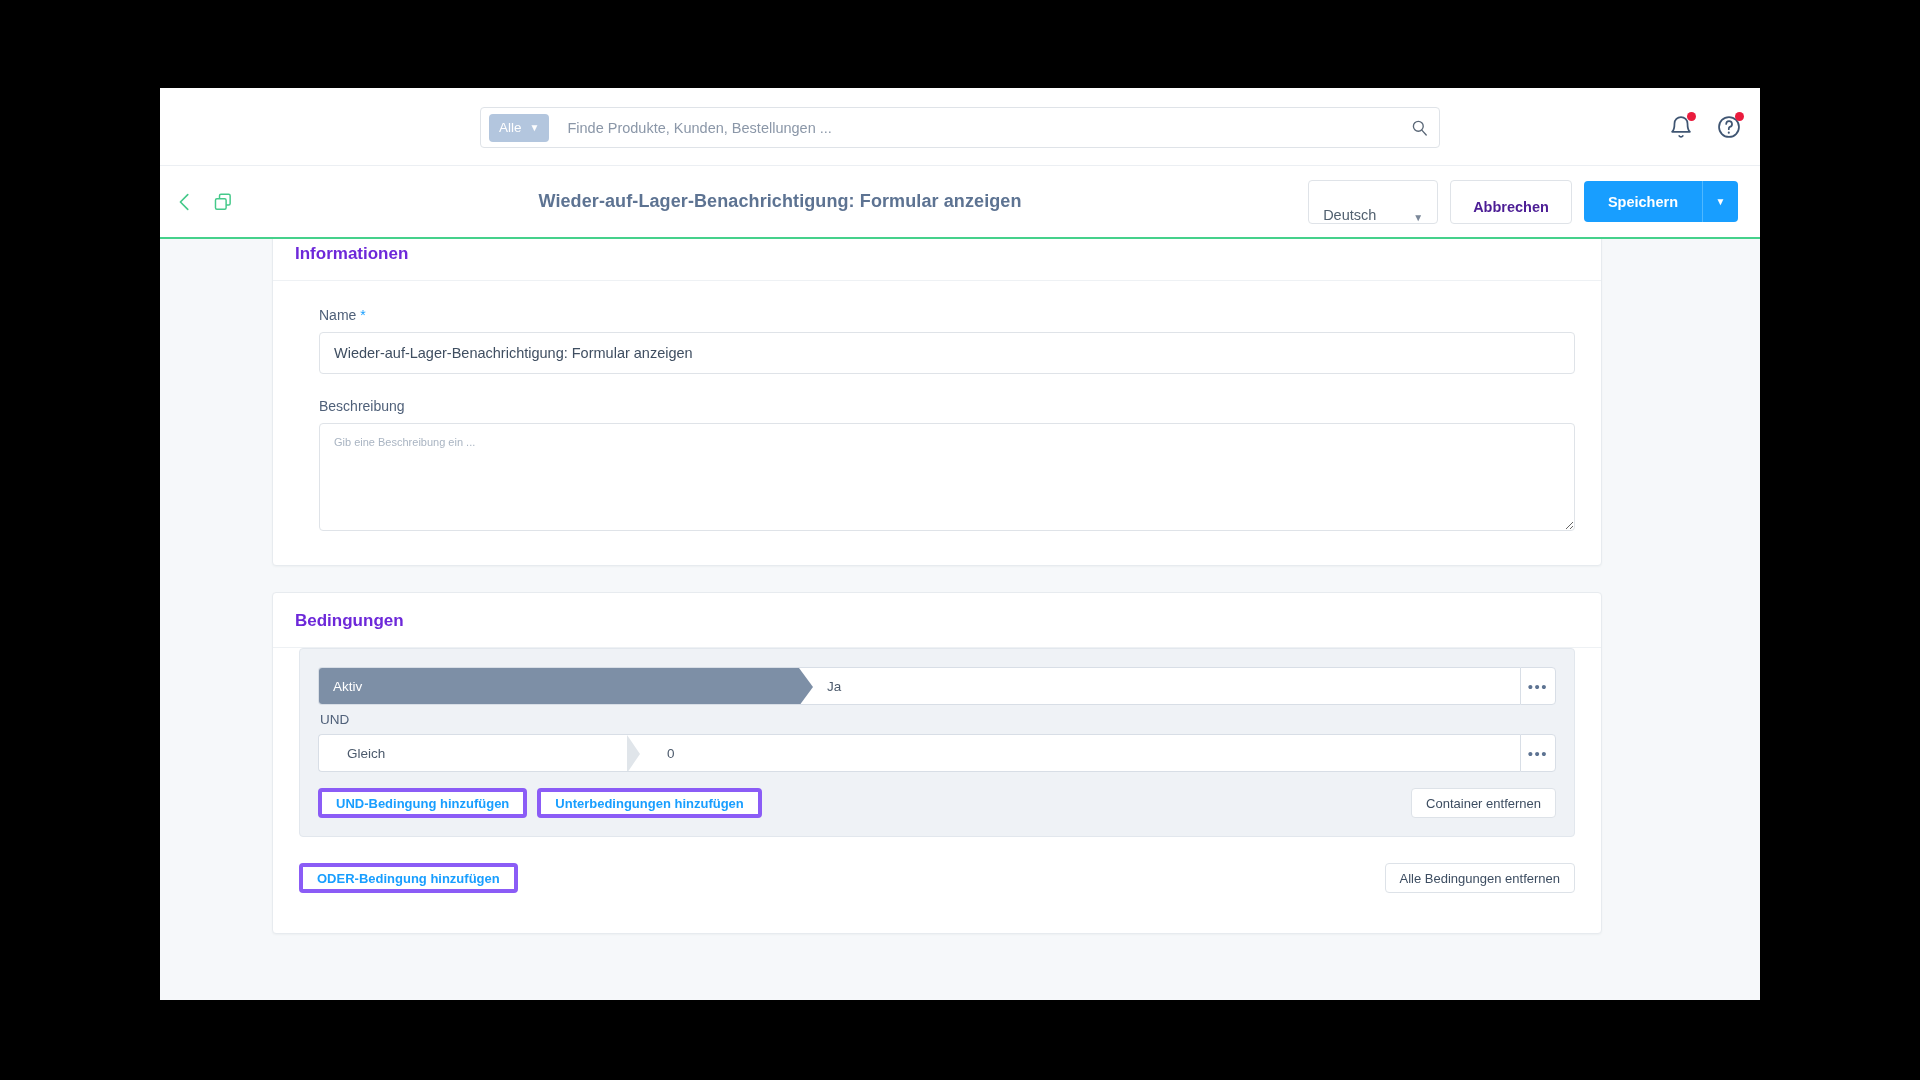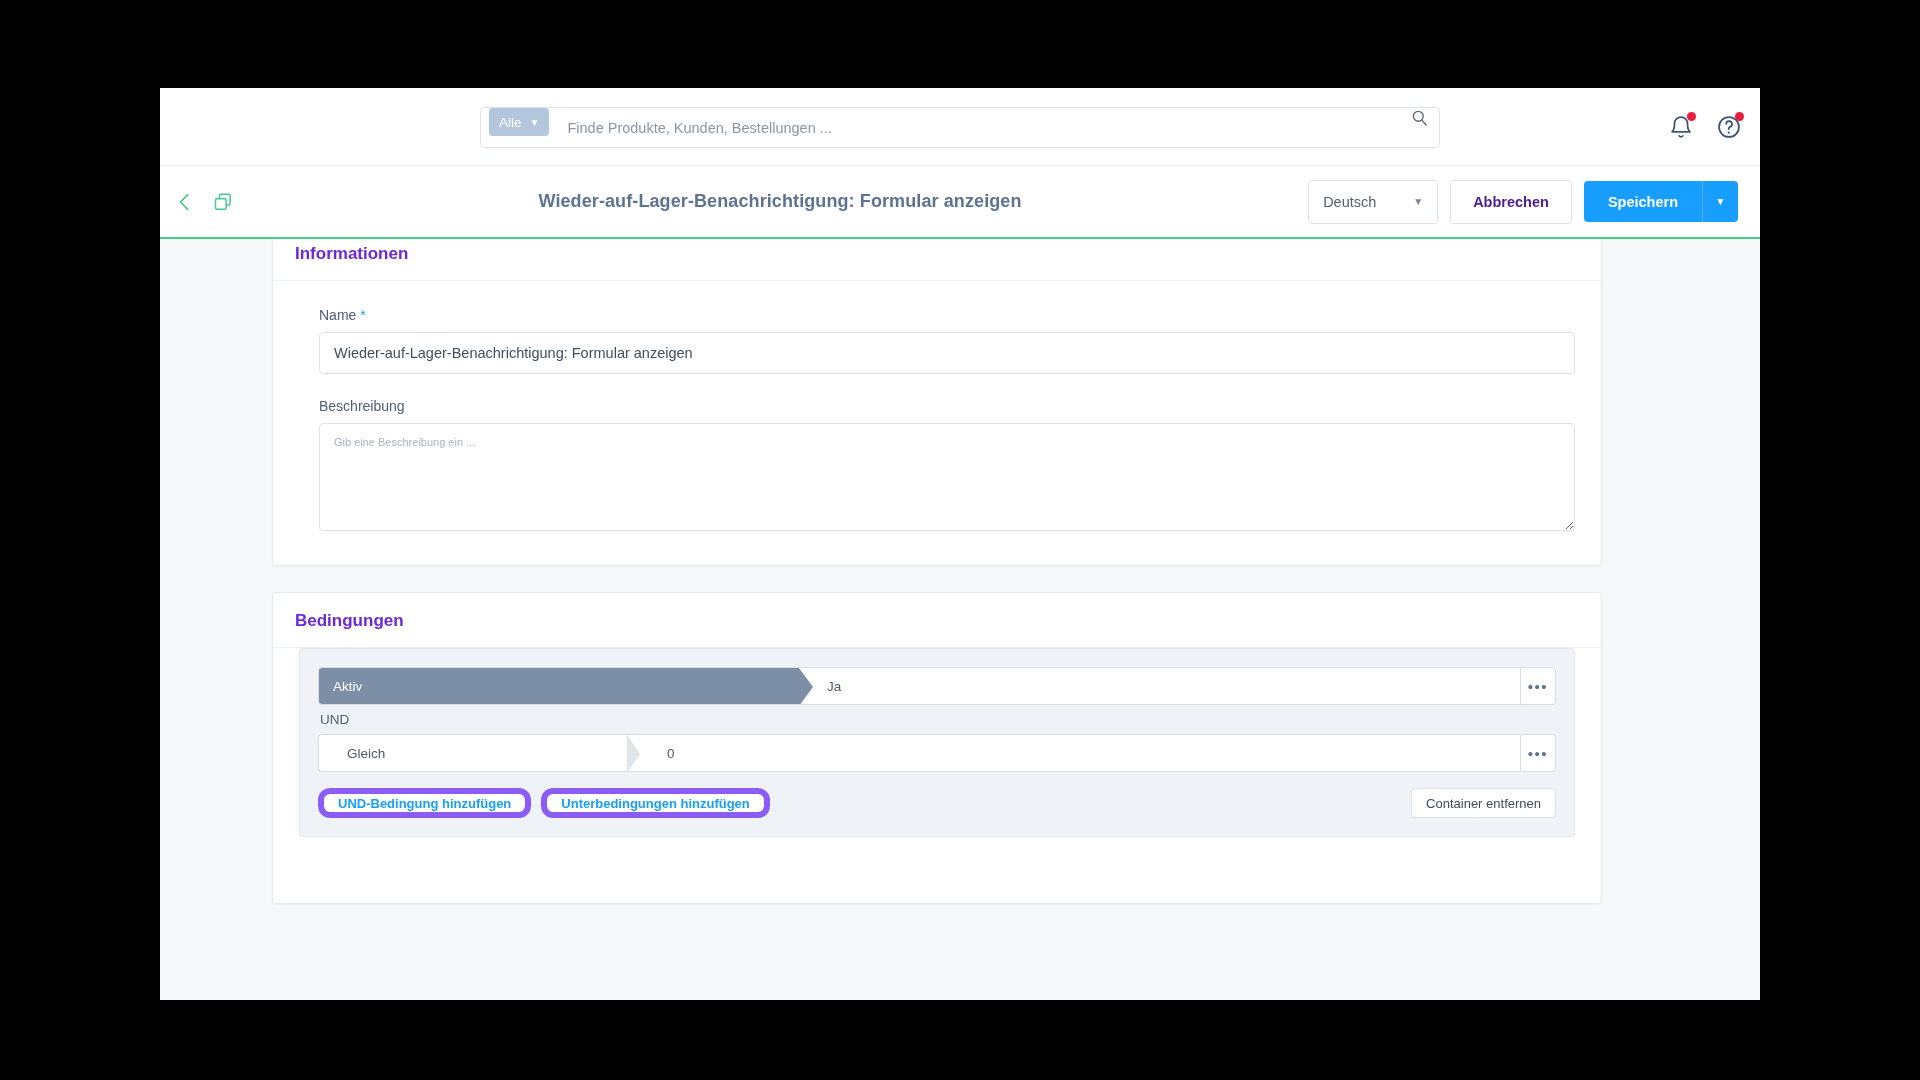--- a/index.html
+++ b/index.html
@@ -44,20 +44,21 @@
   #search-wrap {
     position: absolute;
     left: 320px;
     top: 19px;
     width: 960px;
     height: 41px;
     border: 1px solid #dfe3e8;
     border-radius: 4px;
     background: #ffffff;
     display: flex;
+    align-items: center;
     padding: 0 10px 0 8px;
   }
 
   #scope-chip {
     background: #b3c6de;
     color: #ffffff;
     font-size: 13.5px;
     border-radius: 4px;
     height: 28px;
     padding: 0 10px;
@@ -152,21 +153,21 @@
     align-items: center;
     gap: 12px;
   }
 
   .btn {
     font-family: "Liberation Sans", sans-serif;
     font-size: 14.5px;
     border-radius: 4px;
     height: 44px;
     display: flex;
-    align-items: center;
+    align-items: flex-end;
     justify-content: center;
     cursor: pointer;
     white-space: nowrap;
   }
 
   .btn-sel {
     width: 130px;
     border: 1px solid #dfe3e8;
     background: #ffffff;
     color: #51606f;
@@ -371,27 +372,27 @@
 
   .cond-actions {
     display: flex;
     align-items: center;
     justify-content: space-between;
     margin-top: 16px;
   }
   .cond-actions-left { display: flex; gap: 10px; }
 
   .btn-blue-outline {
-    border: 6px solid #8b5cf6;
+    border: 4px solid #8b5cf6;
     background: #ffffff;
     color: #189eff;
     font-weight: bold;
     font-size: 13px;
     height: 30px;
-    border-radius: 12px;
+    border-radius: 4px;
     padding: 0 14px;
     display: flex;
     align-items: center;
     cursor: pointer;
     white-space: nowrap;
   }
 
   .btn-gray-outline {
     border: 1px solid #dde2e8;
     background: #ffffff;
@@ -530,20 +531,24 @@
             <div class="cond-actions">
               <div class="cond-actions-left">
                 <div class="btn-blue-outline">UND-Bedingung hinzufügen</div>
                 <div class="btn-blue-outline">Unterbedingungen hinzufügen</div>
               </div>
               <div class="btn-gray-outline">Container entfernen</div>
             </div>
 
           </div>
 
+          <div id="bottom-actions">
+            <div class="btn-blue-outline">ODER-Bedingung hinzufügen</div>
+            <div class="btn-gray-outline">Alle Bedingungen entfernen</div>
+          </div>
 
           <div style="height:40px;"></div>
         </div>
 
       </div>
     </div>
 
   </div>
 </div>
 

